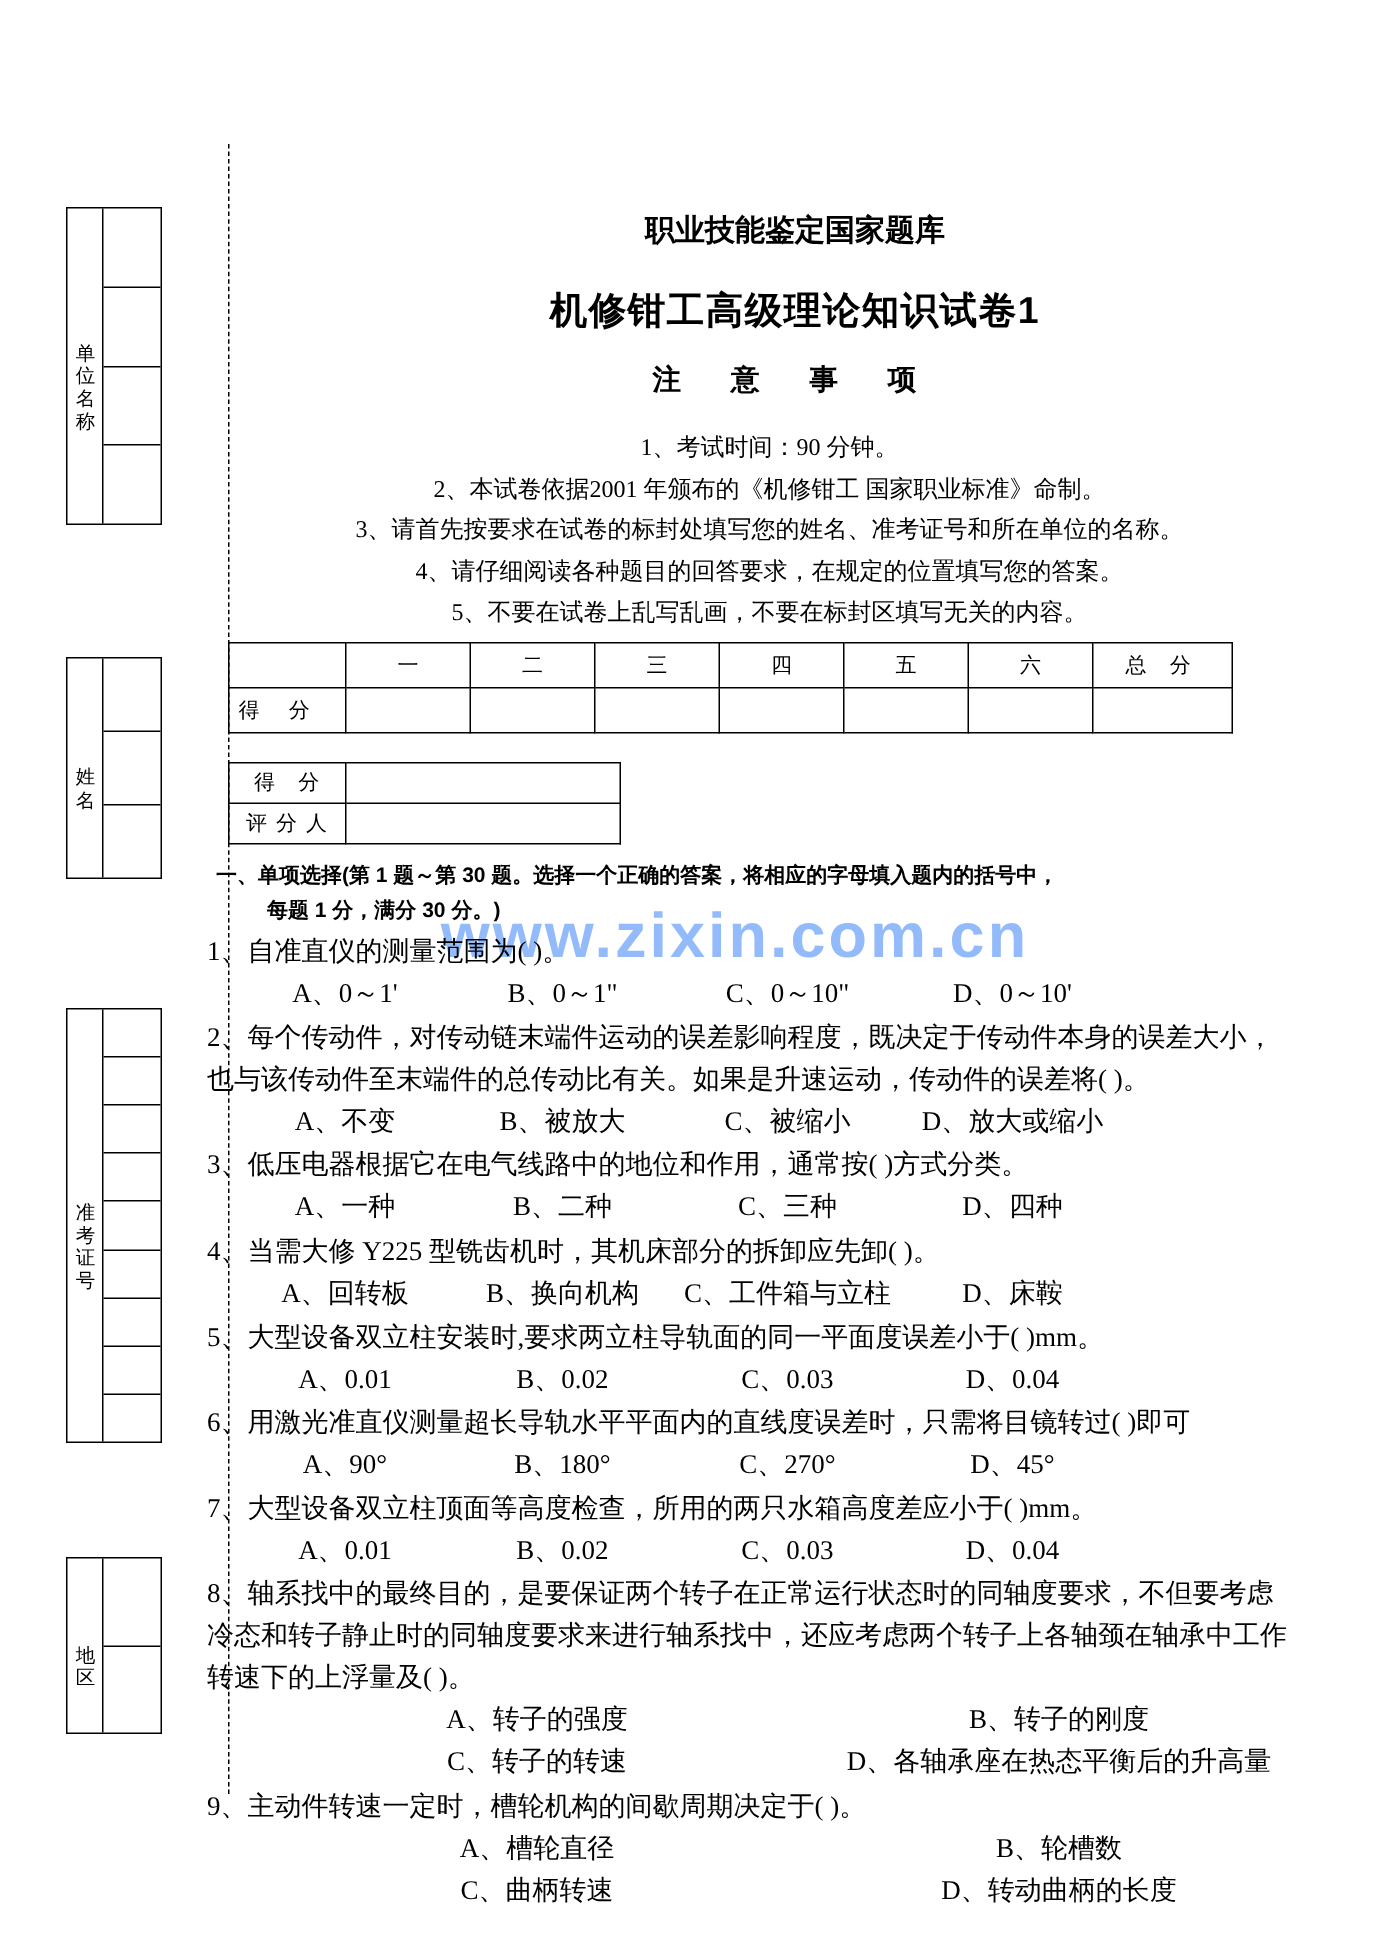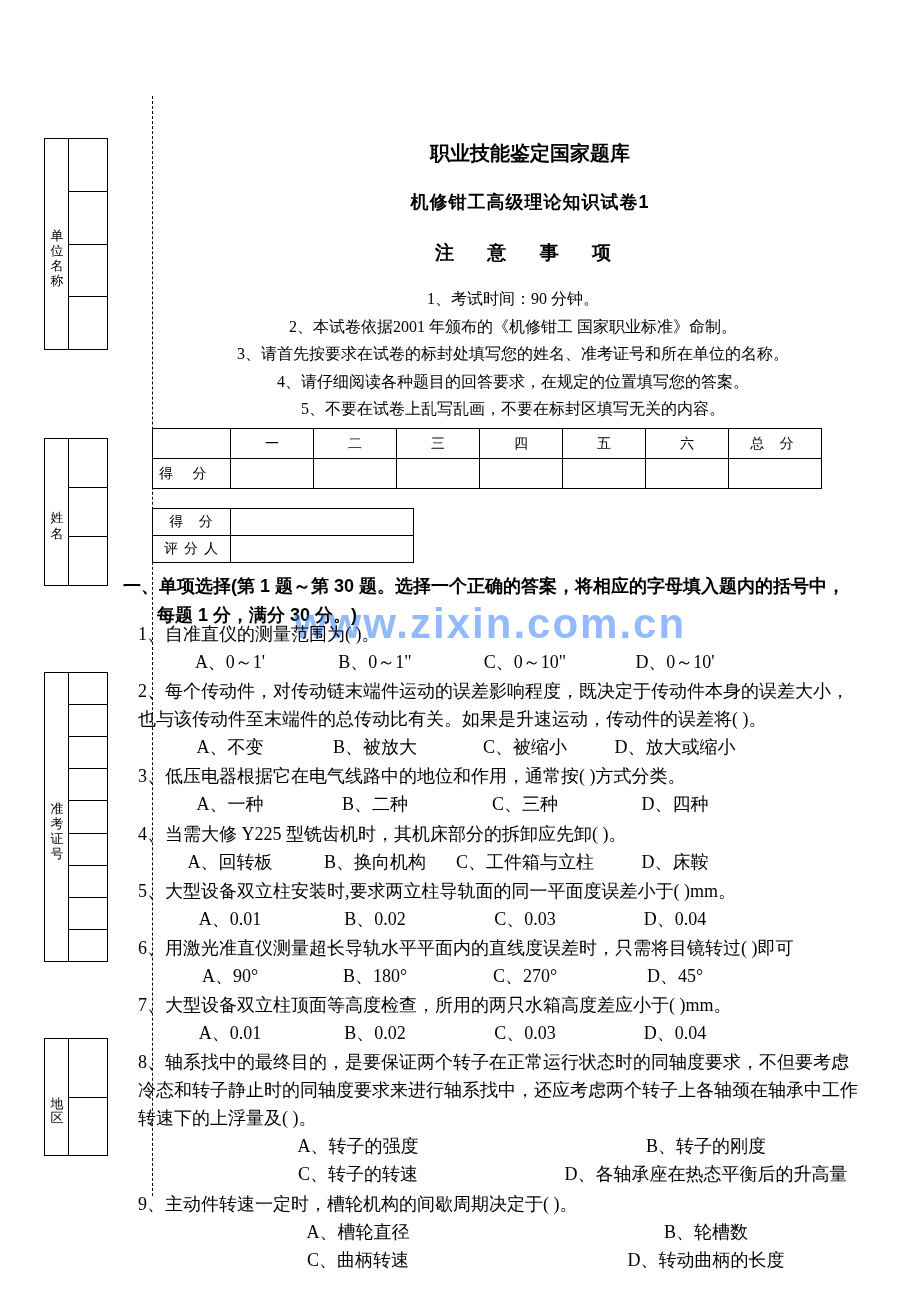--- a/index.html
+++ b/index.html
@@ -46,21 +46,21 @@
   #box-area{top:1038px;width:64px;height:118px;}
 
   
   .title1{
     position:absolute;left:180px;top:140px;width:700px;
     text-align:center;font-size:20px;font-weight:bold;
     font-family:"Liberation Sans","DejaVu Sans",sans-serif;
   }
   .title2{
     position:absolute;left:180px;top:190px;width:700px;
-    text-align:center;font-size:18px;font-weight:bold;
+    text-align:center;font-size:25px;font-weight:bold;
     font-family:"Liberation Sans","DejaVu Sans",sans-serif;
     letter-spacing:1px;
   }
   .title3{
     position:absolute;left:180px;top:240px;width:700px;
     text-align:center;font-size:19px;font-weight:bold;
     font-family:"Liberation Sans","DejaVu Sans",sans-serif;
     letter-spacing:14px;
   }
 
@@ -88,22 +88,22 @@
   .grader-table{
     position:absolute;left:152px;top:508px;
     border-collapse:collapse;font-size:14px;
   }
   .grader-table td{border:1px solid #000;height:24px;}
   .grader-table td.k{width:70px;text-align:center;letter-spacing:6px;padding-left:6px;}
   .grader-table td.v{width:180px;}
 
   
   .sec-head{
-    position:absolute;left:123px;top:572px;width:770px;
-    font-size:18px;font-weight:bold;line-height:1.62;
+    position:absolute;left:144px;top:572px;width:770px;
+    font-size:14px;font-weight:bold;line-height:1.62;
     font-family:"Liberation Sans","DejaVu Sans",sans-serif;
   }
   .sec-head .l2{padding-left:34px;}
 
   
   .qlist{
     position:absolute;left:138px;top:620px;width:782px;
     font-size:18px;line-height:1.56;
   }
   .q{margin-bottom:1px;}

